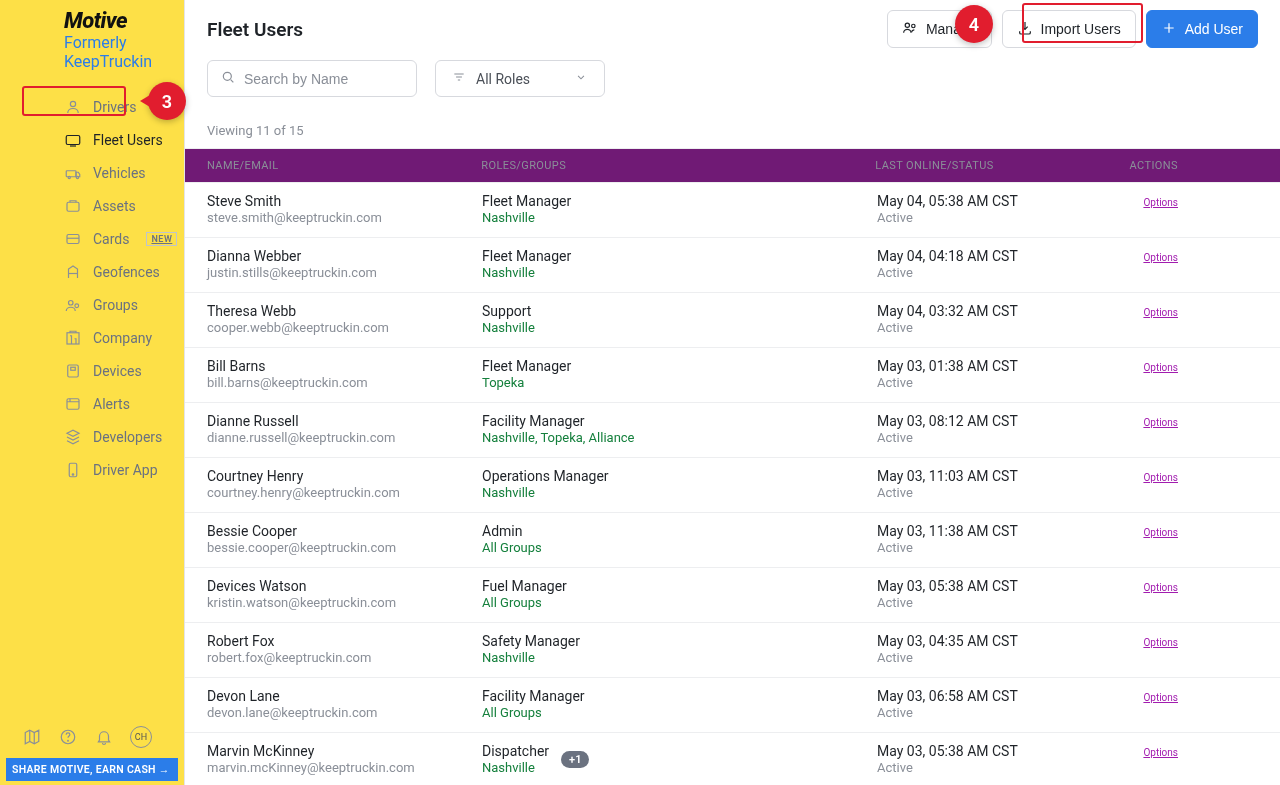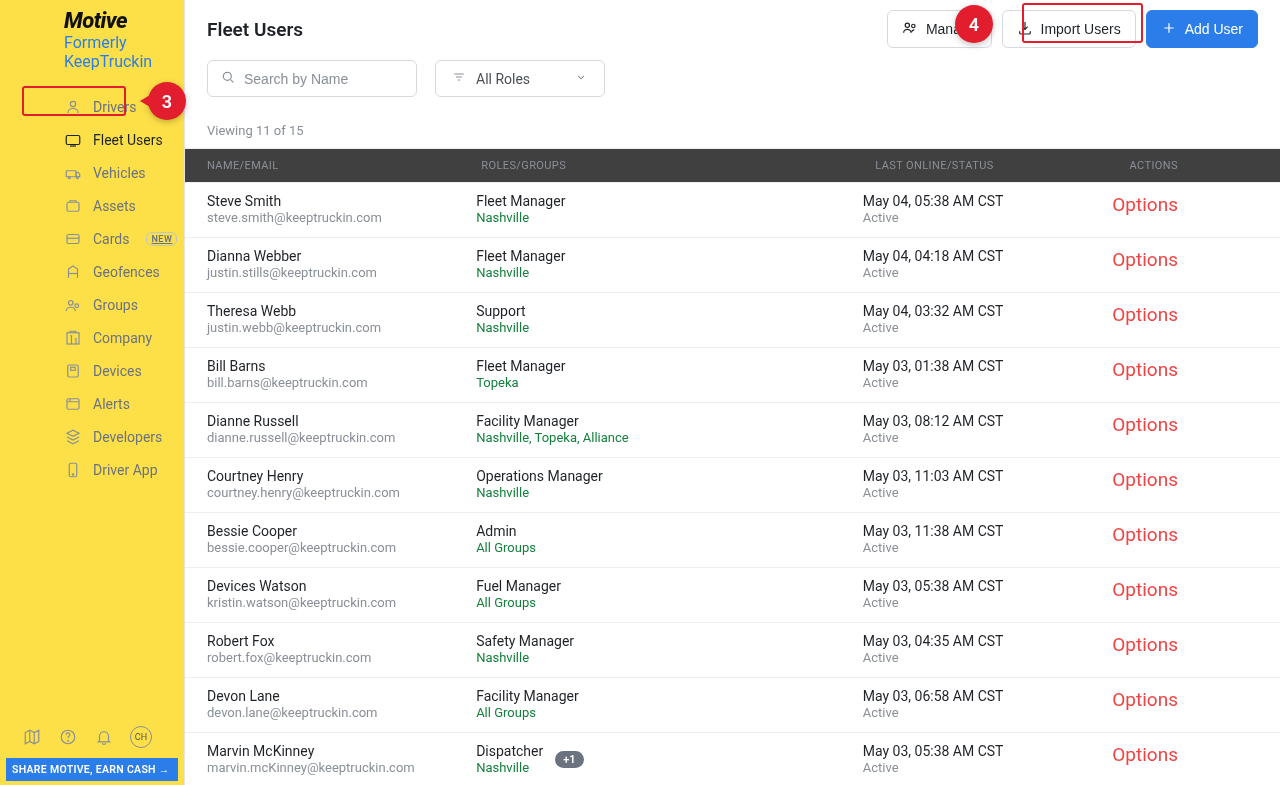--- a/index.html
+++ b/index.html
@@ -33,21 +33,21 @@
     cursor: pointer;
     gap: 11px;
     position: relative;
   }
   .nav-item .icon { width: 18px; height: 18px; display:inline-flex; align-items:center; justify-content:center; }
   .nav-item .icon svg { width: 18px; height: 18px; stroke:#8a8f98; stroke-width:1.6; fill:none; }
   .nav-item.active { color:#1f2328; }
   .nav-item.active .icon svg { stroke:#1f2328; }
   .badge-new {
     font-size: 9px; font-weight:600; color:#6b7280;
-    border:1px solid #bfc4cc; border-radius:6px;
+    border:1px solid #bfc4cc; border-radius:0;
     padding:1px 4px; margin-left:6px; letter-spacing:0.5px;text-decoration:underline;
   }
   .nav-highlight {
     position:absolute; left:22px; top:86px;
     width:104px; height:30px;
     border:2px solid #e11d2e; border-radius:3px;
     pointer-events:none;
   }
   .callout {
     position:absolute;
@@ -111,42 +111,42 @@
   .search-box input::placeholder { color:#8a8f98; }
   .select-box {
     display:flex; align-items:center; justify-content:space-between;
     border:1px solid #d7d9de; border-radius:6px;
     padding:8px 16px; width:170px; color:#4b5058; cursor:pointer;
   }
   .select-box .left { display:flex; align-items:center; gap:10px; }
   .viewing { color:#8a8f98; font-size:13px; padding:26px 22px 10px 22px; }
   .table-header {
     display:flex; padding:10px 22px; border-top:1px solid #edeef0; border-bottom:1px solid #edeef0;
-    font-size:11px; letter-spacing:0.4px; color:#8a8f98; background:#404040;
+    font-size:11px; letter-spacing:0.4px; color:#8a8f98; background:#701a75;
   }
   .col-name { width:275px; }
   .col-role { width:395px; }
   .col-status { width:255px; }
   .col-actions { flex:1; text-align:right; padding-right:80px; }
   .rows { overflow-y:auto; }
   .row {
     display:flex; padding:10px 22px 12px 22px; border-bottom:1px solid #edeef0;
     align-items:flex-start;
   }
   .row .name { width:275px; }
   .row .name .n { color:#1f2328; font-size:14px; }
   .row .name .e { color:#8a8f98; font-size:13px; margin-top:1px; }
   .row .role { width:395px; display:flex; align-items:center; gap:12px; }
   .row .role .r { color:#1f2328; font-size:14px; }
   .row .role .g { color:#15803d; font-size:13px; margin-top:1px; }
   .row .status { width:255px; }
   .row .status .t { color:#1f2328; font-size:14px; }
   .row .status .s { color:#8a8f98; font-size:13px; margin-top:1px; }
   .row .actions { flex:1; text-align:right; padding-right:80px; }
-  .options-link { color:#ef4444; font-size:19px; cursor:pointer; }
+  .options-link { color:#a21caf; font-size:10px; cursor:pointer;text-decoration:underline; }
   .plusbadge {
     background:#6b7280; color:#fff; font-size:11px; font-weight:600;
     border-radius:10px; padding:2px 8px; align-self:center;
   }
   .role-inner { display:flex; flex-direction:column; }
 </style>
 </head>
 <body>
 
 <div class="app">
@@ -392,21 +392,21 @@
           </div>
           <div class="status">
             <div class="t">May 04, 04:18 AM CST</div>
             <div class="s">Active</div>
           </div>
           <div class="actions"><span class="options-link">Options</span></div>
         </div>
         <div class="row">
           <div class="name">
             <div class="n">Theresa Webb</div>
-            <div class="e">justin.webb@keeptruckin.com</div>
+            <div class="e">cooper.webb@keeptruckin.com</div>
           </div>
           <div class="role">
             <div class="role-inner">
               <div class="r">Support</div>
               <div class="g">Nashville</div>
             </div>
           </div>
           <div class="status">
             <div class="t">May 04, 03:32 AM CST</div>
             <div class="s">Active</div>

